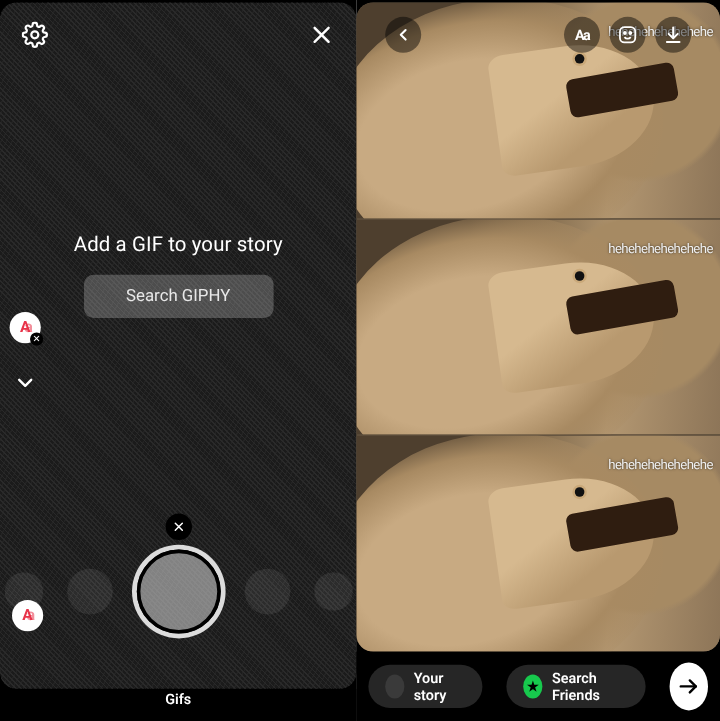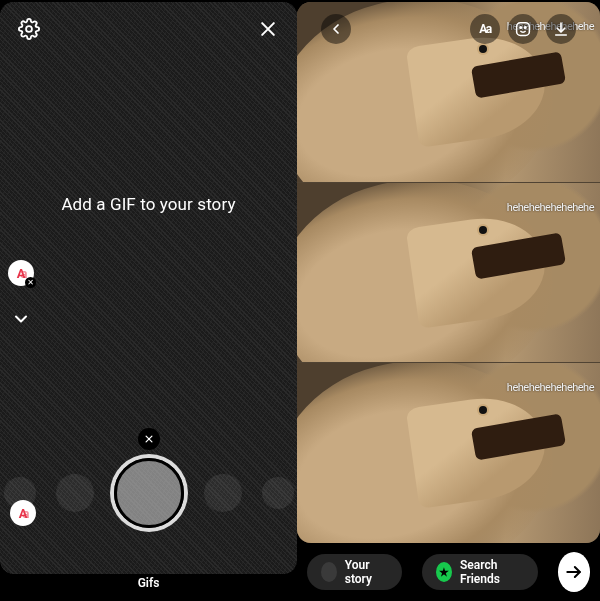--- a/index.html
+++ b/index.html
@@ -86,20 +86,23 @@
         </div>
         <div class="icon-btn">
           <svg width="20" height="20" viewBox="0 0 24 24" stroke="#fff" stroke-width="2.4" stroke-linecap="round">
               <path d="M5 5l14 14M19 5L5 19"></path>
             </svg>
         </div>
       </div>
 
       <div class="l-center">
         <div class="l-title">Add a GIF to your story</div>
+        <div class="l-search">
+          <span>Search GIPHY</span>
+        </div>
       </div>
 
       <div class="l-sideicons">
         <div class="badge-aa">
           <span class="a1">A</span>
             <span class="a2">a</span>
           <div class="tinyx">✕</div>
         </div>
         <div class="icon-btn">
           <svg width="20" height="20" viewBox="0 0 24 24" fill="none" stroke="#fff" stroke-width="2.4" stroke-linecap="round" stroke-linejoin="round">

